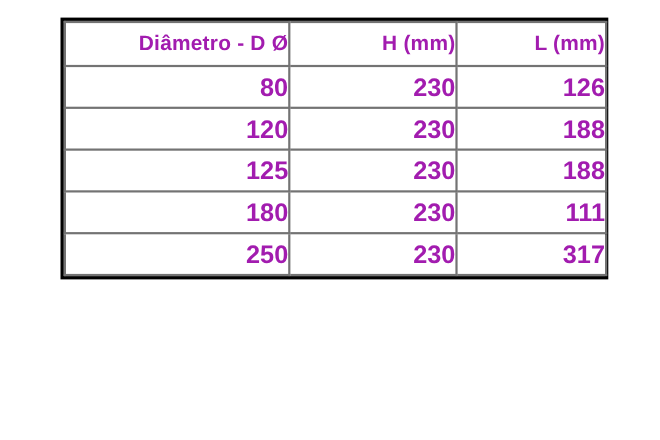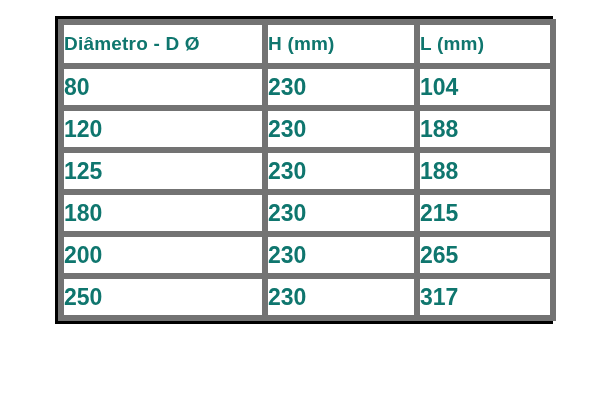--- a/index.html
+++ b/index.html
@@ -22,24 +22,24 @@
     left: 55px;
     top: 16px;
     width: 492px;
   }
   table.spec {
     border-collapse: collapse;
     width: 492px;
     table-layout: fixed;
   }
   table.spec td, table.spec th {
-    border: 6px solid #737373;
-    text-align: left;
+    border: 2px solid #737373;
+    text-align: right;
     vertical-align: middle;
-    color: #0f766e;
+    color: #a21caf;
     padding: 0;
   }
   table.spec thead th {
     height: 38px;
     font-size: 19px;
     font-weight: bold;
     letter-spacing: 0.2px;
   }
   table.spec tbody td {
     height: 36px;
@@ -71,41 +71,36 @@
         <tr>
           <th>Diâmetro - D Ø</th>
           <th>H (mm)</th>
           <th>L (mm)</th>
         </tr>
       </thead>
       <tbody>
         <tr>
           <td>80</td>
           <td>230</td>
-          <td>104</td>
+          <td>126</td>
         </tr>
         <tr>
           <td>120</td>
           <td>230</td>
           <td>188</td>
         </tr>
         <tr>
           <td>125</td>
           <td>230</td>
           <td>188</td>
         </tr>
         <tr>
           <td>180</td>
           <td>230</td>
-          <td>215</td>
-        </tr>
-        <tr>
-          <td>200</td>
-          <td>230</td>
-          <td>265</td>
+          <td>111</td>
         </tr>
         <tr>
           <td>250</td>
           <td>230</td>
           <td>317</td>
         </tr>
       </tbody>
     </table>
   </div>
 </div>

